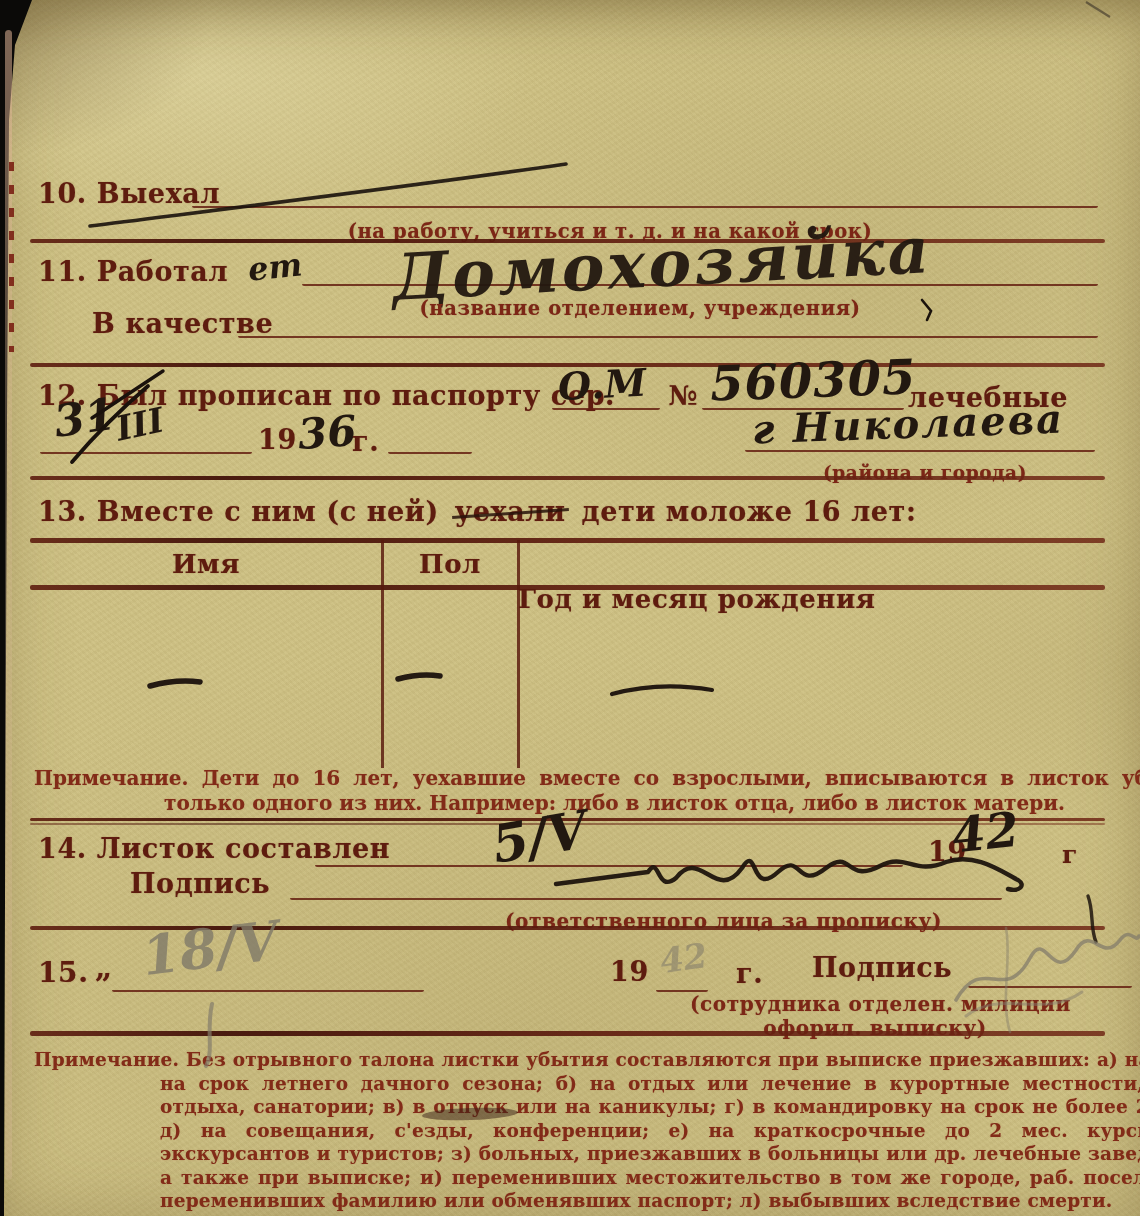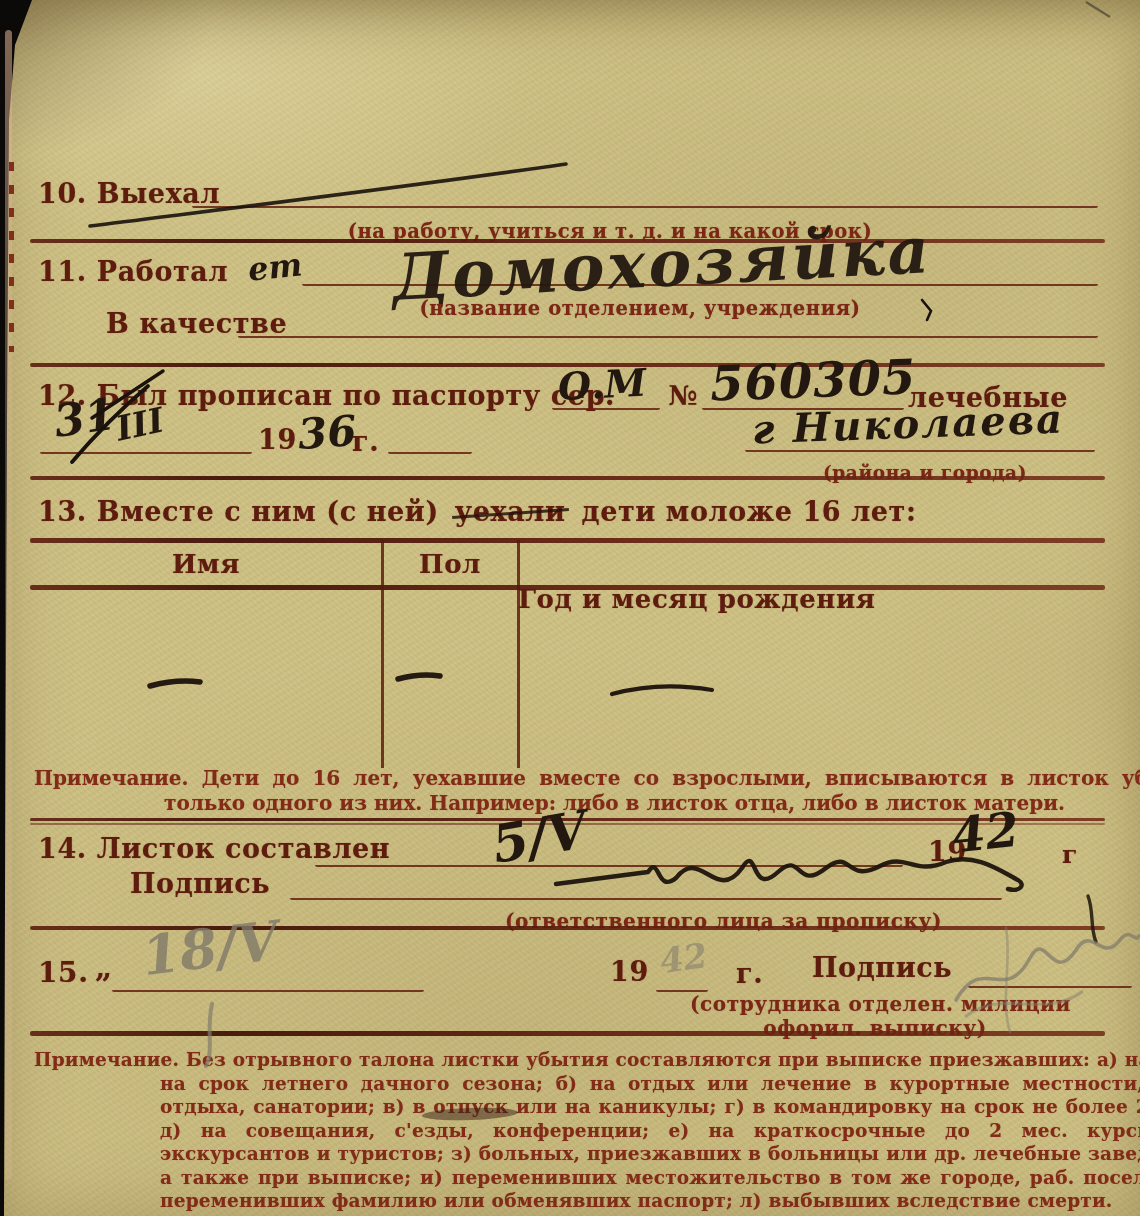--- a/index.html
+++ b/index.html
@@ -58,21 +58,21 @@
   <div class="abs print cap" style="left:330px;top:212px;width:560px;">(на работу, учиться и т. д. и на какой срок)</div>
 
   <div class="abs rule" style="left:30px;top:239px;width:1075px;"></div>
 
   <div class="abs print lbl" style="left:38px;top:256px;">11. Работал</div>
   <span class="abs ink" style="left:248px;top:248px;font-size:32px;transform:rotate(-6deg);">ет</span>
   <div class="abs bl" style="left:302px;top:256px;width:796px;height:28px;"></div>
   <span class="abs ink" style="left:392px;top:226px;font-size:64px;letter-spacing:3px;transform:rotate(-3deg);opacity:.95;">Домохозяйка</span>
   <div class="abs print cap" style="left:360px;top:289px;width:560px;">(название отделением, учреждения)</div>
 
-  <div class="abs print lbl" style="left:106px;top:308px;">В качестве</div>
+  <div class="abs print lbl" style="left:92px;top:308px;">В качестве</div>
   <div class="abs bl" style="left:238px;top:308px;width:860px;height:28px;"></div>
 
   <div class="abs rule" style="left:30px;top:363px;width:1075px;"></div>
 
   <div class="abs print lbl" style="left:38px;top:380px;">12. Был прописан по паспорту сер.</div>
   <div class="abs bl" style="left:552px;top:382px;width:108px;height:26px;"></div>
   <span class="abs ink" style="left:558px;top:362px;font-size:38px;transform:rotate(-3deg);">О.М</span>
   <div class="abs print lbl" style="left:668px;top:380px;">№</div>
   <div class="abs bl" style="left:702px;top:382px;width:202px;height:26px;"></div>
   <span class="abs ink" style="left:710px;top:352px;font-size:48px;letter-spacing:1px;transform:rotate(-2deg);">560305</span>

